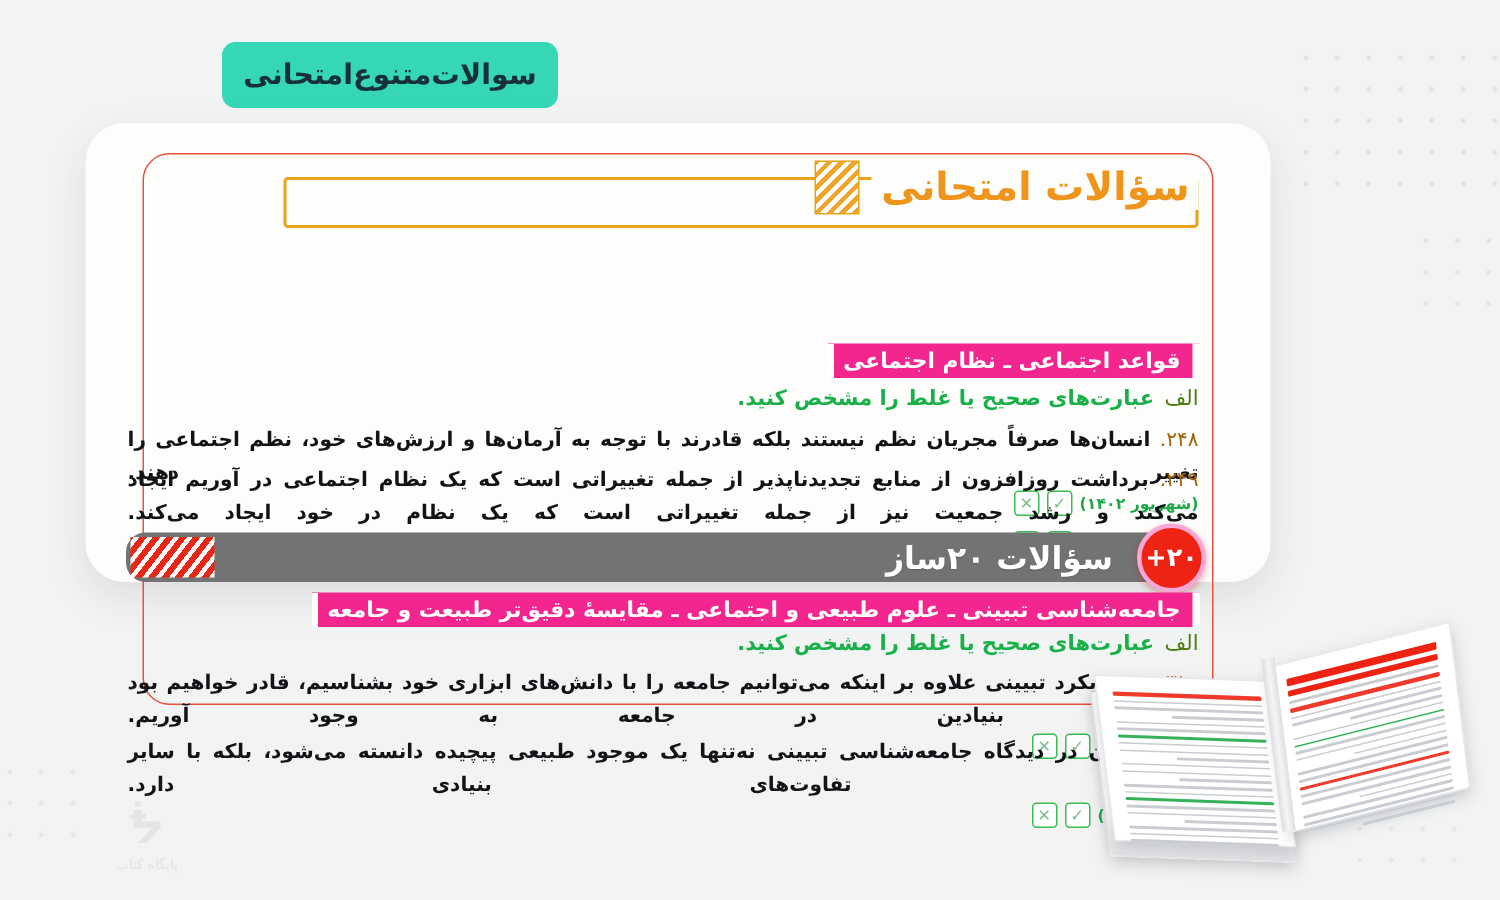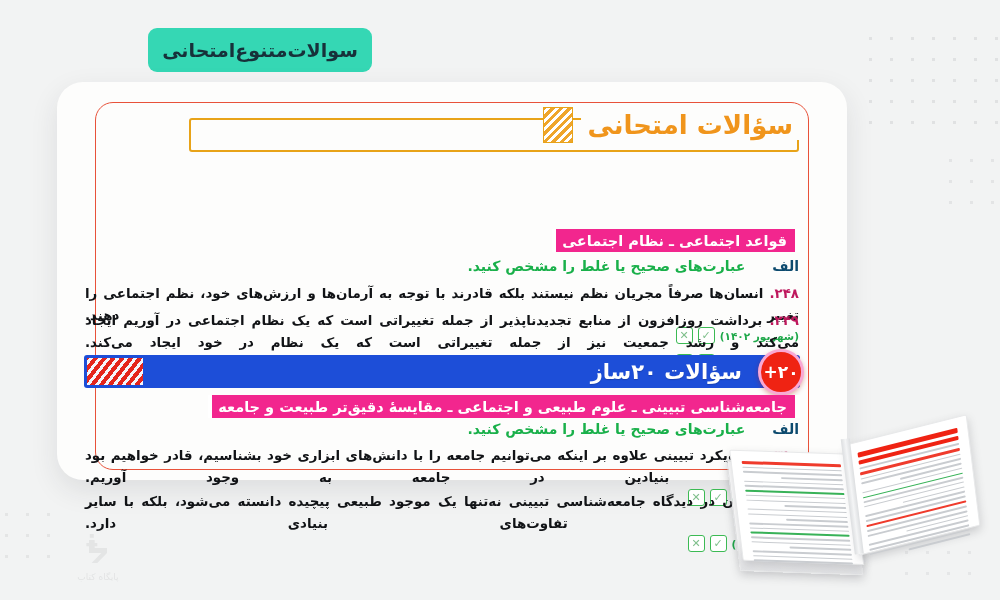--- a/index.html
+++ b/index.html
@@ -28,21 +28,21 @@
     width:224px; height:44px; border-radius:9px;
     background:#35d7b4;
     display:flex; align-items:center; justify-content:center;
     color:#17313a; font-size:19px; font-weight:700;
     letter-spacing:.2px;
   }
 
   
   #content-card{
     position:absolute; left:57px; top:82px;
-    width:790px; height:398px;
+    width:790px; height:306px;
     background:#fdfdfc;
     border-radius:26px;
     box-shadow:0 10px 28px rgba(40,40,50,.10);
   }
   #card-redframe{
     position:absolute; left:38px; top:20px;
     width:714px; height:368px;
     border:1.6px solid #e8523a;
     border-radius:18px;
     pointer-events:none;
@@ -94,39 +94,39 @@
 
   
   .instruction-row{
     position:absolute; right:48px;
     display:flex; align-items:center; gap:7px;
     direction:rtl; white-space:nowrap;
   }
   #instruction-1{ top:176px; }
   #instruction-2{ top:339px; }
   .instruction-marker{
-    color:#0c4a6e; font-size:14px; font-weight:700;margin-left:20px;
+    color:#4d7c0f; font-size:14px; font-weight:400;
   }
   .instruction-text{
     color:#19b04a; font-size:14px; font-weight:700;
   }
 
   
   .question{
     position:absolute; right:48px; width:714px;
     direction:rtl; text-align:justify;
   }
   .question-text{
     font-size:13.4px; line-height:1.62; color:#111316;
     font-weight:700;
     text-align:justify;
     text-align-last:justify;
   }
   .question-num{
-    color:#be185d; font-weight:700;
+    color:#a16207; font-weight:400;
   }
   .question-meta{
     margin-top:1px;
     display:flex; align-items:center; gap:5px;
     direction:rtl;
     justify-content:flex-start;
   }
 
   .answer-box{
     width:17px; height:17px;
@@ -144,22 +144,22 @@
 
   #question-248{ top:201px; }
   #question-249{ top:228px; }
   #question-310{ top:363px; }
   #question-311{ top:409px; }
 
   
   #banner-20saz{
     position:absolute; right:47px; top:273px;
     width:716px; height:33px;
-    background:#1d4ed8;
-    border-radius:3px;
+    background:#737373;
+    border-radius:13px;
     display:flex; align-items:center;
   }
   #banner-20saz-hatch{
     position:absolute; left:3px; top:3px;
     width:56px; height:27px;
     background:repeating-linear-gradient(-52deg,#ffffff 0 3px, #ef2313 3px 7px);
     opacity:.95;
   }
   #banner-20saz-text{
     position:absolute; right:58px;

